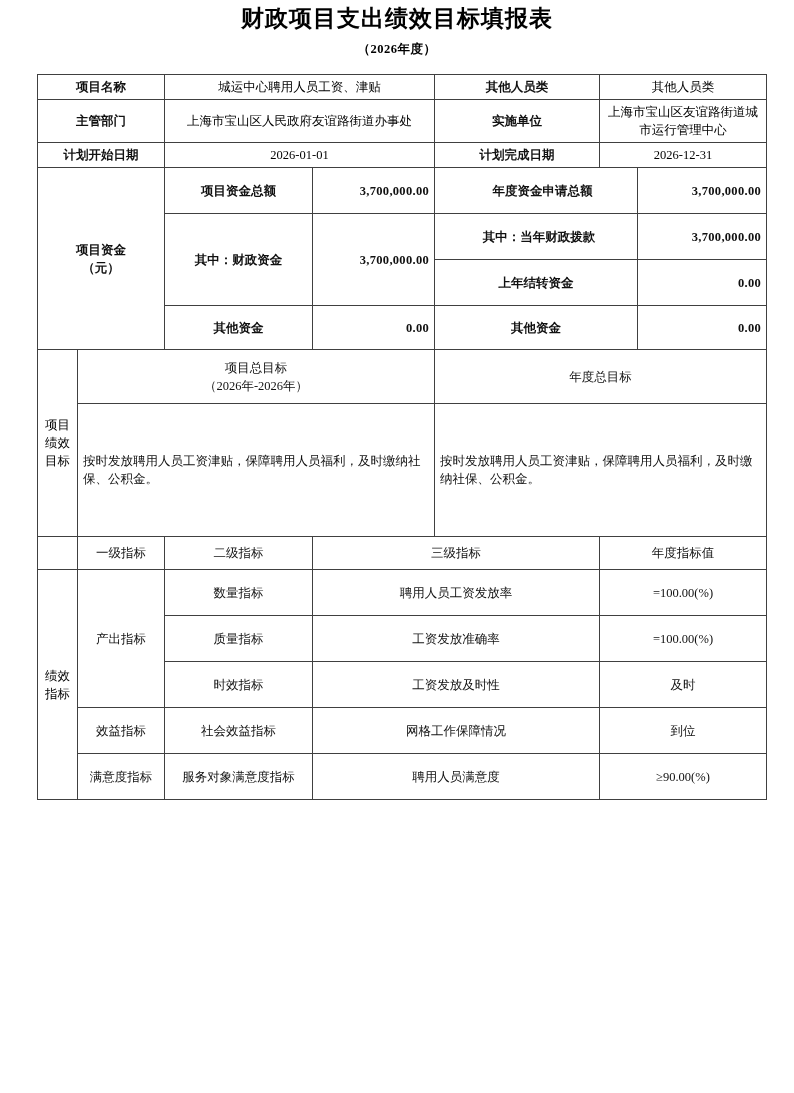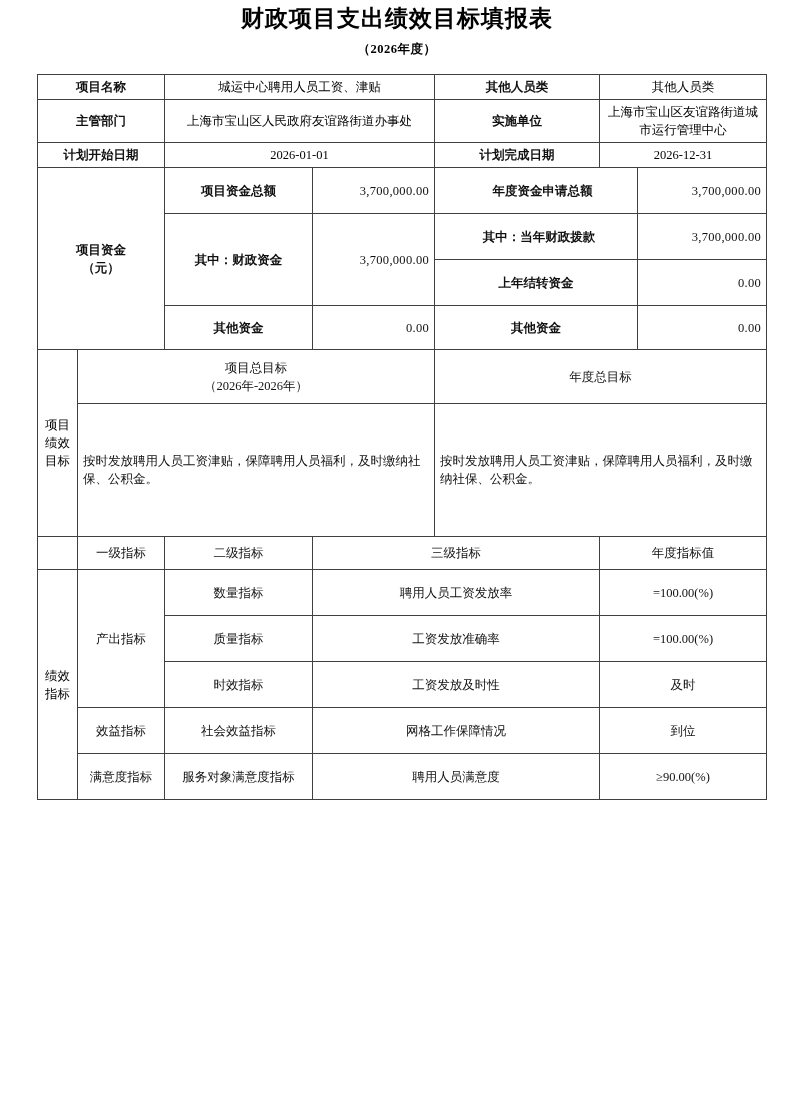--- a/index.html
+++ b/index.html
@@ -69,21 +69,21 @@
     font-size: 12.5px;
   }
   
   .val {
     text-align: center;
     color: #000000;
     font-size: 12px;
   }
   .val-num {
     text-align: right;
-    font-weight: normal;
+    font-weight: bold;
     color: #111111;
     font-size: 12.5px;
     letter-spacing: 0.3px;
   }
   .vcenter-narrow {
     text-align: center;
     font-size: 12.5px;
     line-height: 1.25;
     padding-left: 1px;
     padding-right: 1px;

